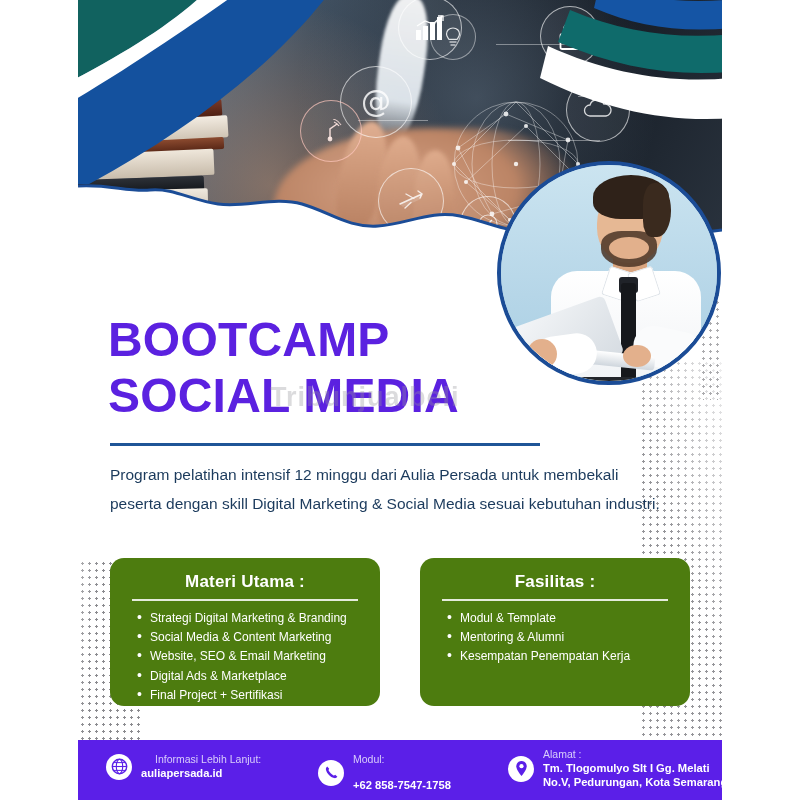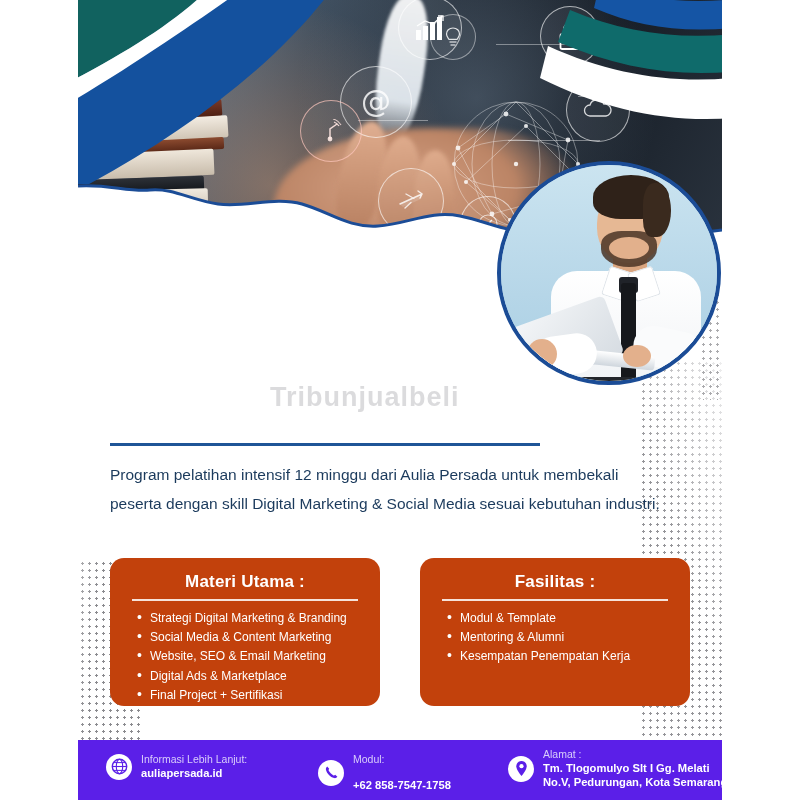--- a/index.html
+++ b/index.html
@@ -208,21 +208,21 @@
     width: 556px;
     font-size: 15.5px;
     line-height: 29px;
     color: #1B3A5C;
     z-index: 4;
   }
 
   
   .card {
     position: absolute;
-    background: #c2410c;
+    background: #4d7c0f;
     border-radius: 14px;
     z-index: 5;
     color: #ffffff;
     padding: 14px 18px 16px 18px;
   }
   .card-left  { left: 110px; top: 558px; width: 270px; height: 148px; }
   .card-right { left: 420px; top: 558px; width: 270px; height: 148px; }
 
   .card-title {
     text-align: center;
@@ -463,20 +463,24 @@
     <div class="p-armL"></div>
     <div class="p-handL"></div>
     <div class="p-handR"></div>
     <div class="p-belt"></div>
   </div>
 
   <div class="dots dots-midright"></div>
   <div class="dots dots-right"></div>
   <div class="dots dots-left"></div>
 
+  <div class="headline">
+    <div class="headline-line">BOOTCAMP</div>
+    <div class="headline-line">SOCIAL MEDIA</div>
+  </div>
 
   <div class="watermark">Tribunjualbeli</div>
 
   <div class="divider"></div>
 
   <p class="intro">Program pelatihan intensif 12 minggu dari Aulia Persada untuk membekali peserta dengan skill Digital Marketing &amp; Social Media sesuai kebutuhan industri.</p>
 
   <div class="card card-left">
     <div class="card-title">Materi Utama :</div>
     <div class="card-rule"></div>
@@ -505,21 +509,21 @@
       <span class="ficon">
         <svg width="17" height="17" viewBox="0 0 17 17">
           <circle cx="8.5" cy="8.5" r="7.2" stroke="#5B1FE8" stroke-width="1.4" fill="none"></circle>
           <ellipse cx="8.5" cy="8.5" rx="3.2" ry="7.2" stroke="#5B1FE8" stroke-width="1.1" fill="none"></ellipse>
           <line x1="1.4" y1="8.5" x2="15.6" y2="8.5" stroke="#5B1FE8" stroke-width="1.1"></line>
           <line x1="2.6" y1="4.6" x2="14.4" y2="4.6" stroke="#5B1FE8" stroke-width="1"></line>
           <line x1="2.6" y1="12.4" x2="14.4" y2="12.4" stroke="#5B1FE8" stroke-width="1"></line>
         </svg>
       </span>
       <span>
-        <span class="ftext-label" style="display:block;">Informasi Lebih Lanjut:</span>
+        <span class="ftext-label" style="display:block;margin-left:14px;">Informasi Lebih Lanjut:</span>
         <span class="ftext-value" style="display:block;">auliapersada.id</span>
       </span>
     </div>
 
     <div class="fitem fitem-tel">
       <span class="ficon">
         <svg width="15" height="15" viewBox="0 0 15 15">
           <path d="M3.2 1.6 C2.2 2.4 1.6 3.6 2 5 C2.9 8.6 6.4 12.1 10 13 C11.4 13.4 12.6 12.8 13.4 11.8
                    L11.2 9.8 C10.6 10.3 9.9 10.6 9.2 10.2 C7.4 9.2 5.8 7.6 4.8 5.8 C4.4 5.1 4.7 4.4 5.2 3.8 Z" fill="#5B1FE8"></path>
         </svg>

